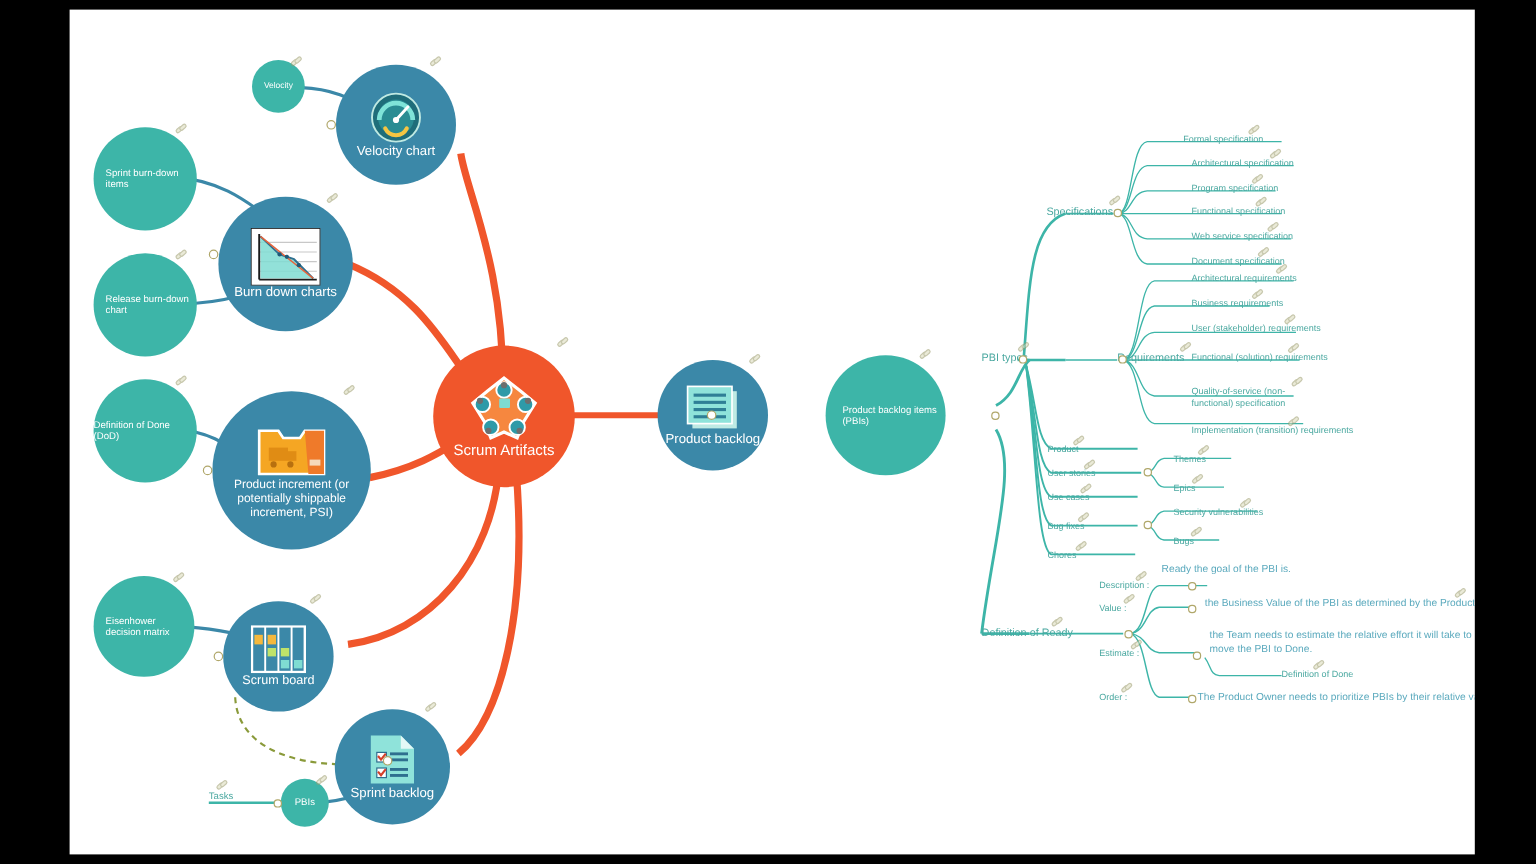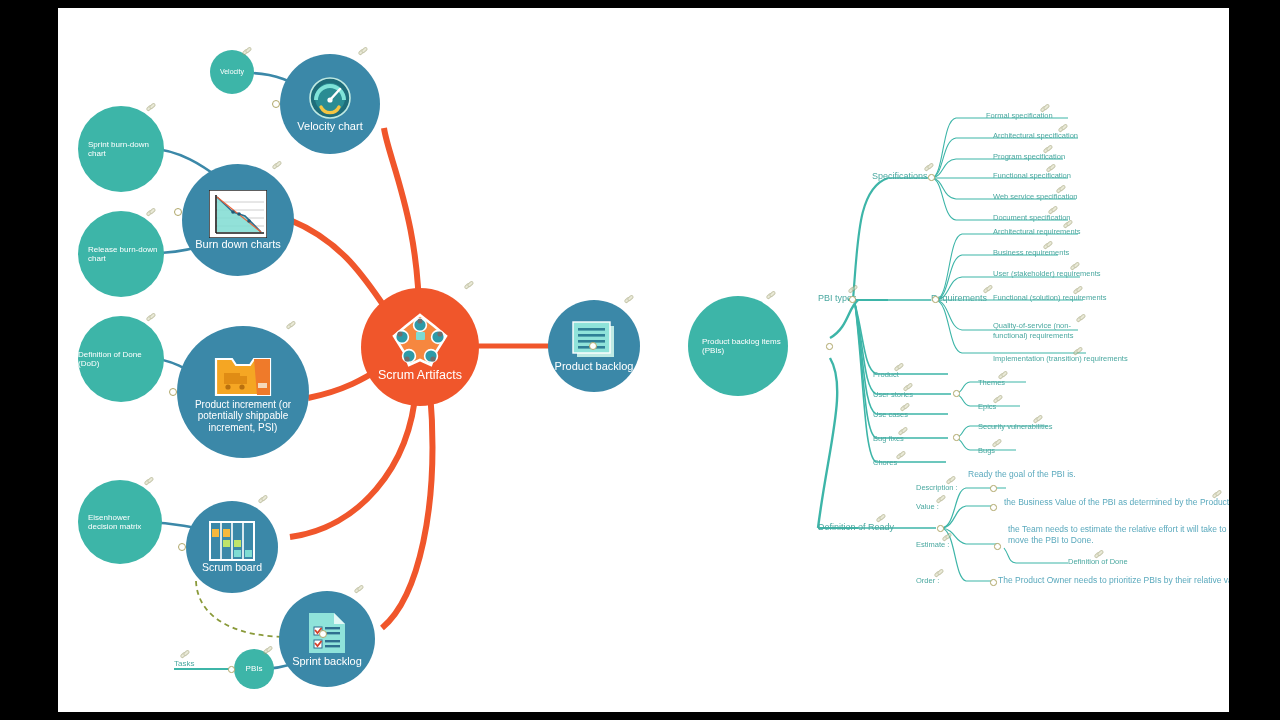--- a/index.html
+++ b/index.html
@@ -251,21 +251,21 @@
   </div>
   <span class="clip" style="left:566px;top:286px;"></span>
   <span class="handle" style="left:531px;top:334px;"></span>
 
   <div class="cnode teal" style="left:152px;top:42px;width:44px;height:44px;font-size:7px;">
     <span class="lbl">Velocity</span>
   </div>
   <span class="clip" style="left:184px;top:38px;"></span>
 
   <div class="cnode teal" style="left:20px;top:98px;width:86px;height:86px;font-size:8px;">
-    <span class="lbl" style="text-align:left;width:100%;padding-left:10px;">Sprint burn-down chart</span>
+    <span class="lbl" style="text-align:left;width:100%;padding-left:10px;">Sprint burn-down items</span>
   </div>
   <span class="clip" style="left:88px;top:94px;"></span>
 
   <div class="cnode teal" style="left:20px;top:203px;width:86px;height:86px;font-size:8px;">
     <span class="lbl" style="text-align:left;width:100%;padding-left:10px;">Release burn-down chart</span>
   </div>
   <span class="clip" style="left:88px;top:199px;"></span>
 
   <div class="cnode teal" style="left:20px;top:308px;width:86px;height:86px;font-size:8px;">
     <span class="lbl" style="text-align:left;width:100%;padding-left:0;">Definition of Done (DoD)</span>
@@ -318,21 +318,21 @@
   <span class="handle sm" style="left:874px;top:288px;"></span>
 
   <div class="tnode" style="left:935px;top:219px;">Architectural requirements</div>
   <span class="clip" style="left:1005px;top:211px;"></span>
   <div class="tnode" style="left:935px;top:240px;">Business requirements</div>
   <span class="clip" style="left:985px;top:232px;"></span>
   <div class="tnode" style="left:935px;top:261px;">User (stakeholder) requirements</div>
   <span class="clip" style="left:1012px;top:253px;"></span>
   <div class="tnode" style="left:935px;top:285px;">Functional (solution) requirements</div>
   <span class="clip" style="left:1015px;top:277px;"></span>
-  <div class="tnode wide" style="left:935px;top:313px;width:96px;">Quality-of-service (non-functional) requirements</div>
+  <div class="tnode wide" style="left:935px;top:313px;width:96px;">Quality-of-service (non-functional) specification</div>
   <span class="clip" style="left:1018px;top:305px;"></span>
   <div class="tnode" style="left:935px;top:346px;">Implementation (transition) requirements</div>
   <span class="clip" style="left:1015px;top:338px;"></span>
 
   <div class="tnode" style="left:815px;top:362px;">Product</div>
   <span class="clip" style="left:836px;top:354px;"></span>
   <div class="tnode" style="left:815px;top:382px;">User stories</div>
   <span class="clip" style="left:845px;top:374px;"></span>
   <span class="handle sm" style="left:895px;top:382px;"></span>
   <div class="tnode" style="left:815px;top:402px;text-align:right;">Use cases</div>

